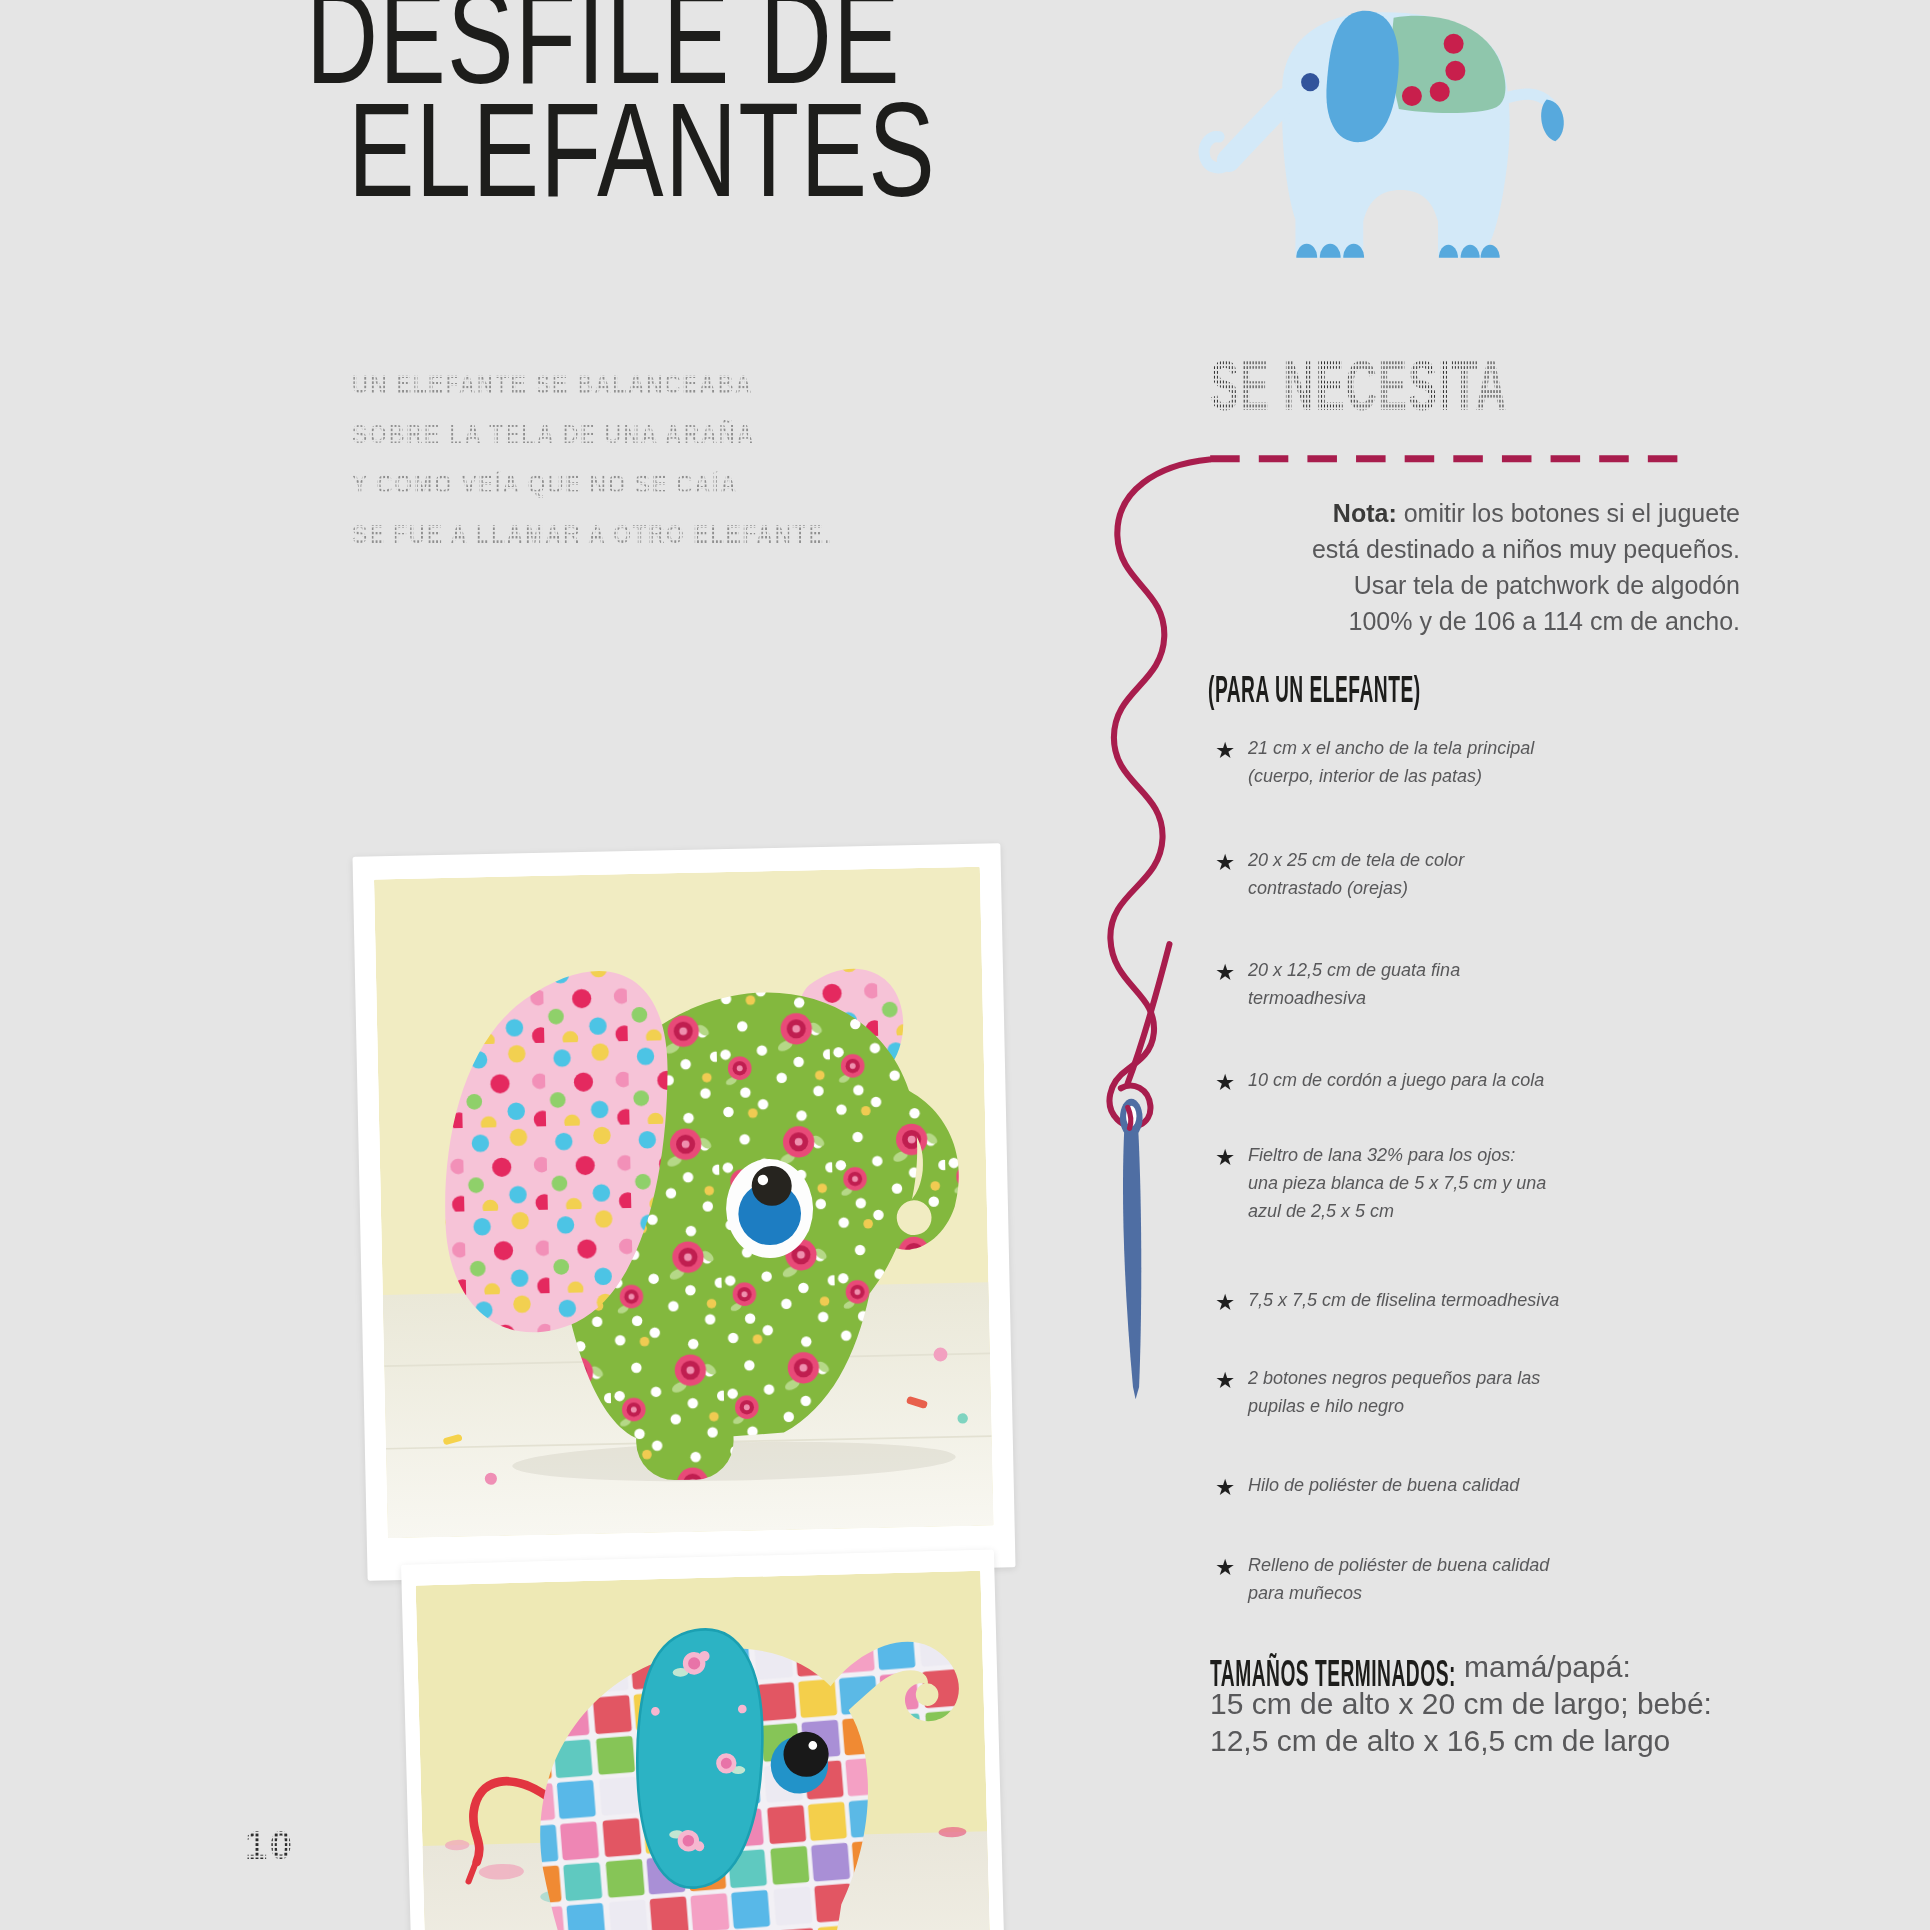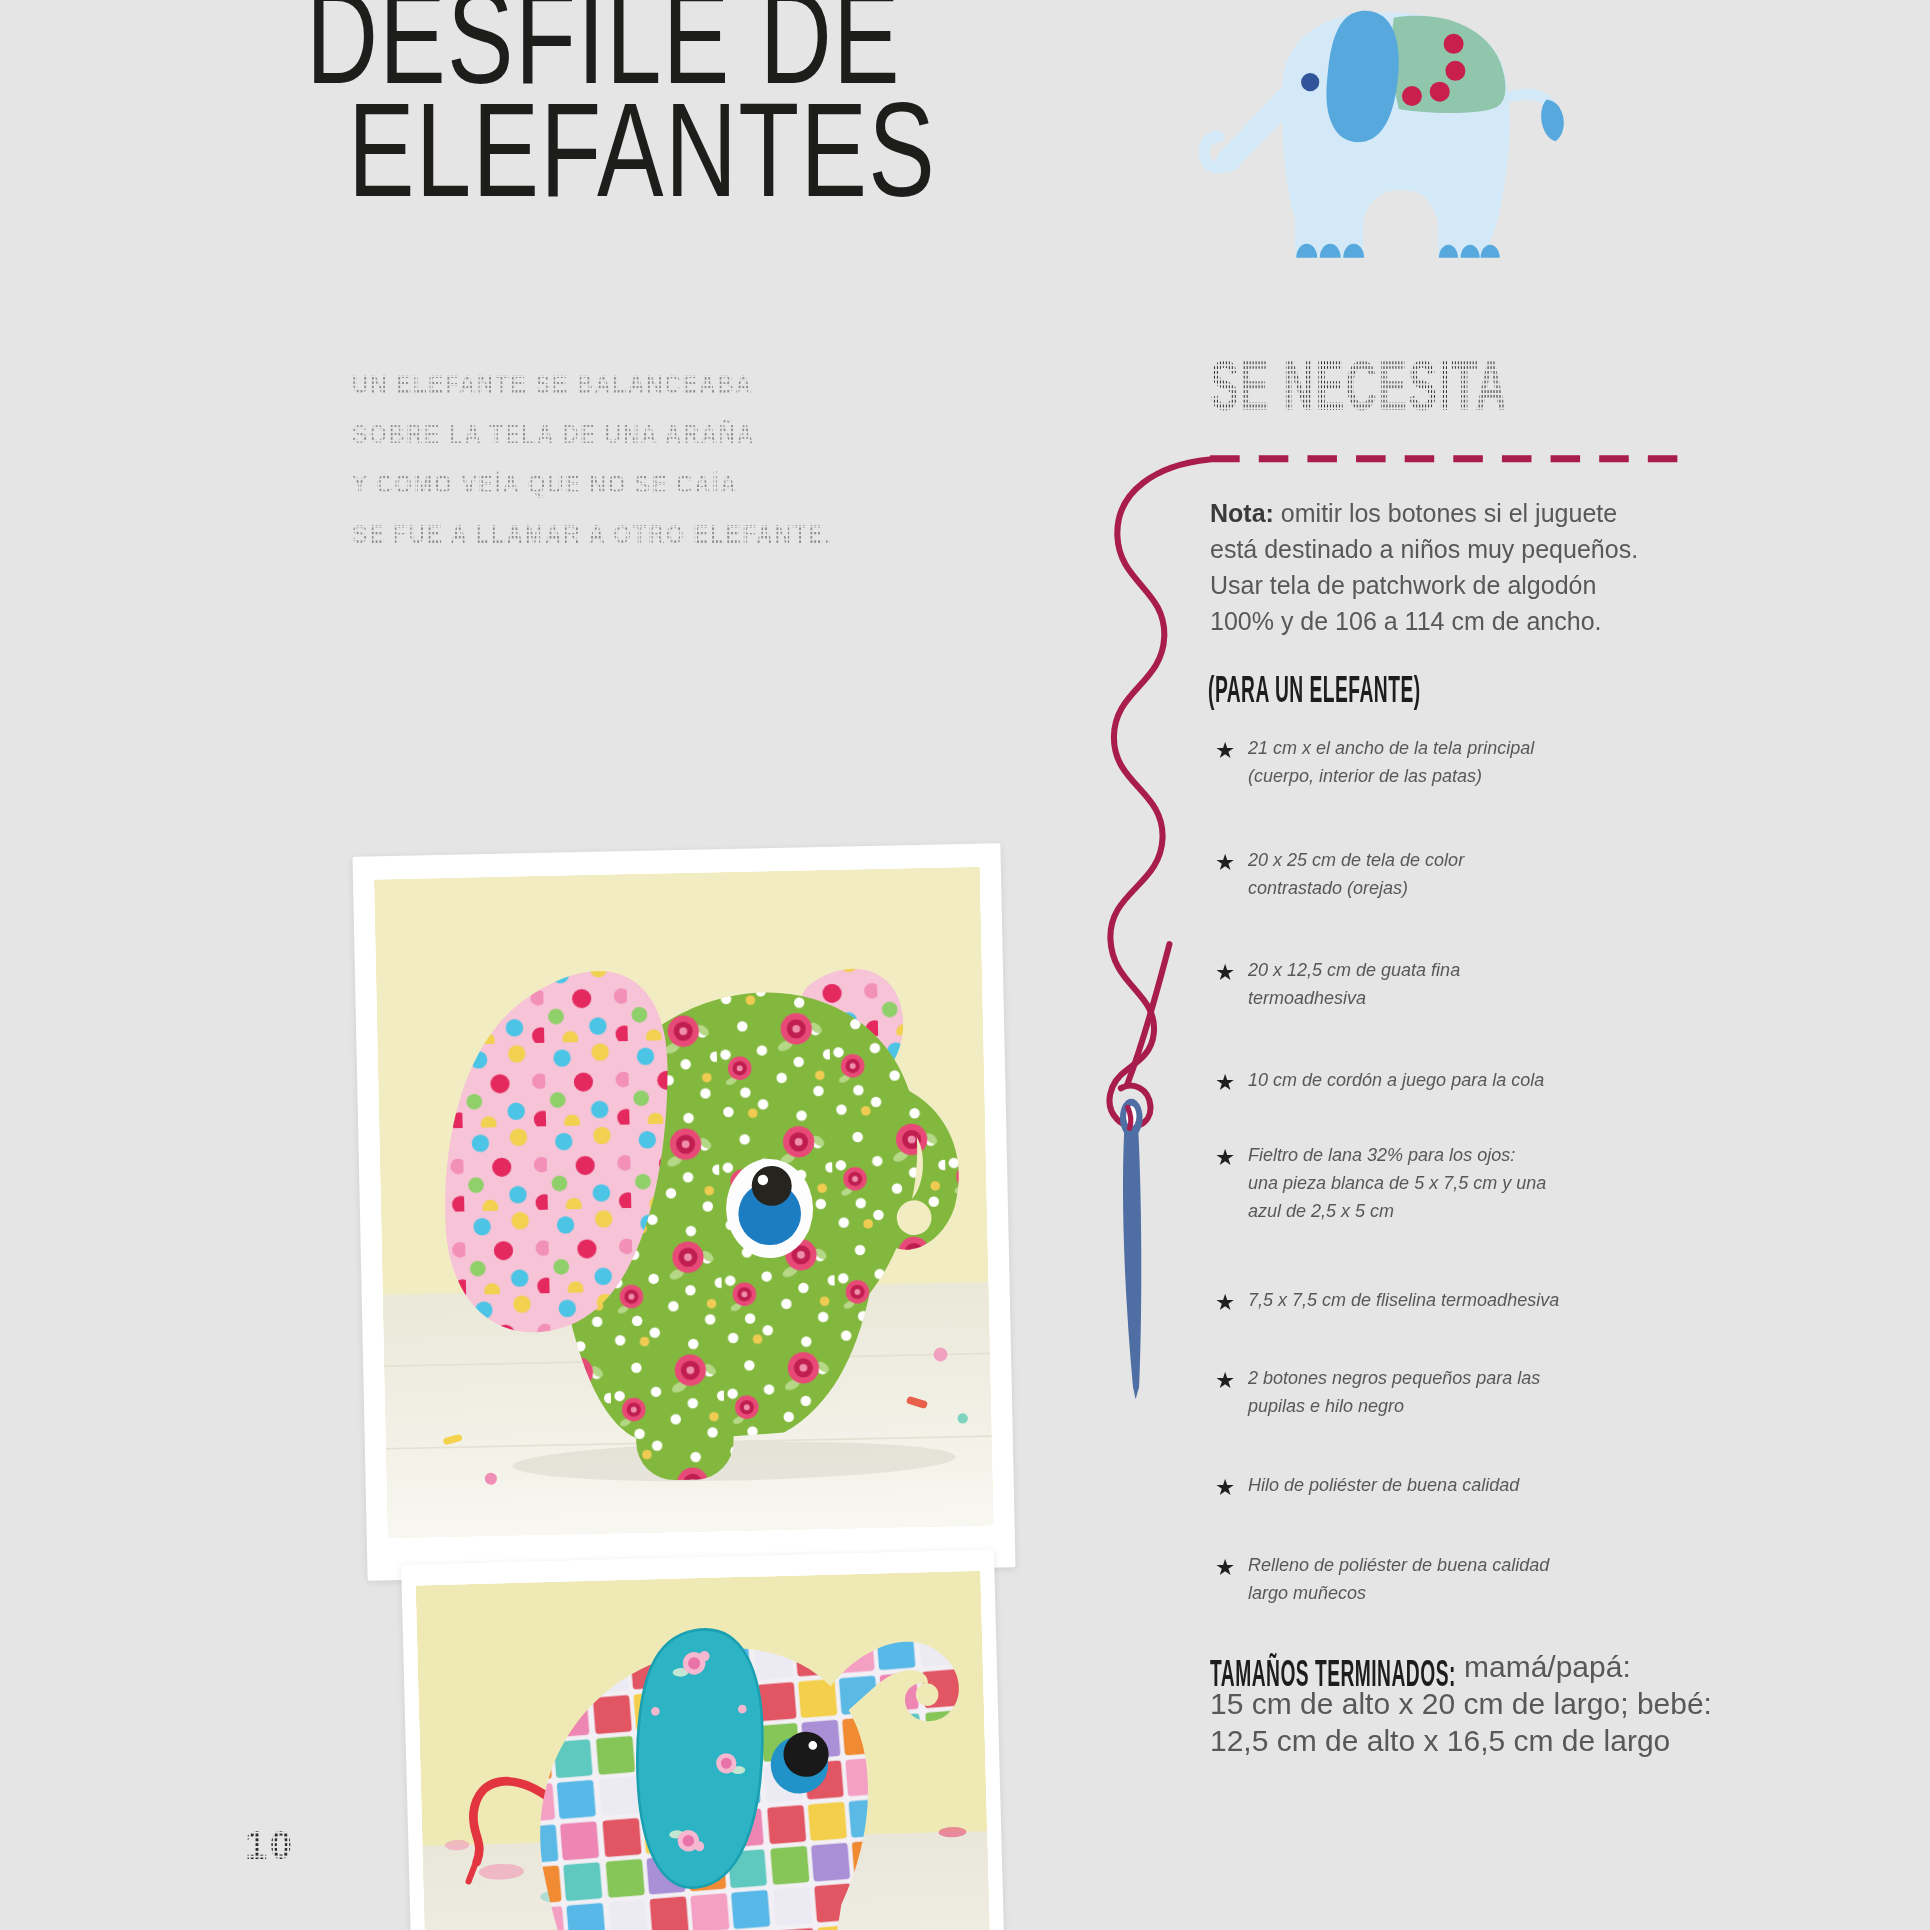--- a/index.html
+++ b/index.html
@@ -52,21 +52,21 @@
   
   .se{
     position:absolute;left:1210px;top:346px;margin:0;
     font-size:70px;font-weight:700;letter-spacing:1.7px;
     transform:scaleX(.62);transform-origin:0 0;white-space:nowrap;
   }
   .dash{position:absolute;left:1198px;top:450px;}
   .thread{position:absolute;left:1067px;top:433px;pointer-events:none;}
   .note{
     position:absolute;left:1210px;top:495px;margin:0;width:530px;
-    font-size:25px;line-height:36px;white-space:pre-line;
+    font-size:25px;line-height:36px;white-space:pre-line;text-align:right;
   }
   .note strong{color:#3a3a39;font-weight:700;}
   .marker{
     font-weight:700;color:#1d1d1b;white-space:nowrap;
     transform:scaleX(.52);transform-origin:0 0;display:inline-block;
   }
   .sub{position:absolute;left:1208px;top:669px;margin:0;font-size:37px;letter-spacing:0.9px;}
   .mats{list-style:none;margin:0;padding:0;}
   .mats li{position:absolute;left:1215px;width:532px;}
   .star{position:absolute;left:0;top:2.6px;font-size:22.6px;color:#1f1f1f;font-style:normal;}
@@ -347,21 +347,21 @@
           <span class="mtext">2 botones negros pequeños para las
 pupilas e hilo negro</span>
         </li>
       <li style="top:1471px">
           <span class="star">★</span>
           <span class="mtext">Hilo de poliéster de buena calidad</span>
         </li>
       <li style="top:1551px">
           <span class="star">★</span>
           <span class="mtext">Relleno de poliéster de buena calidad
-largo muñecos</span>
+para muñecos</span>
         </li>
     </ul>
 
     <div class="sizes">
       <span class="marker slabel">TAMAÑOS TERMINADOS:</span>
       <p class="stext">mamá/papá:
 15 cm de alto x 20 cm de largo; bebé:
 12,5 cm de alto x 16,5 cm de largo</p>
     </div>
   </aside>

